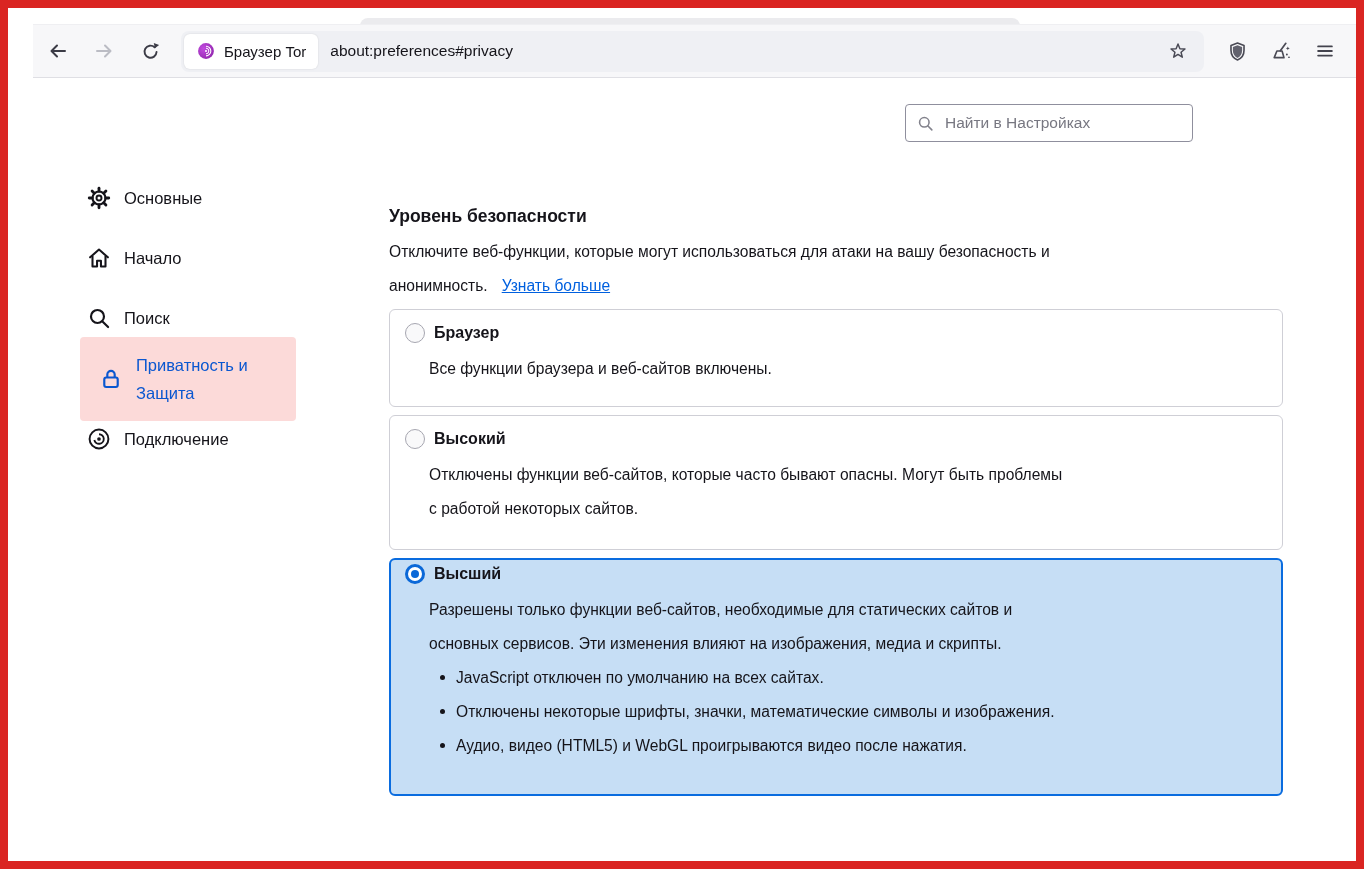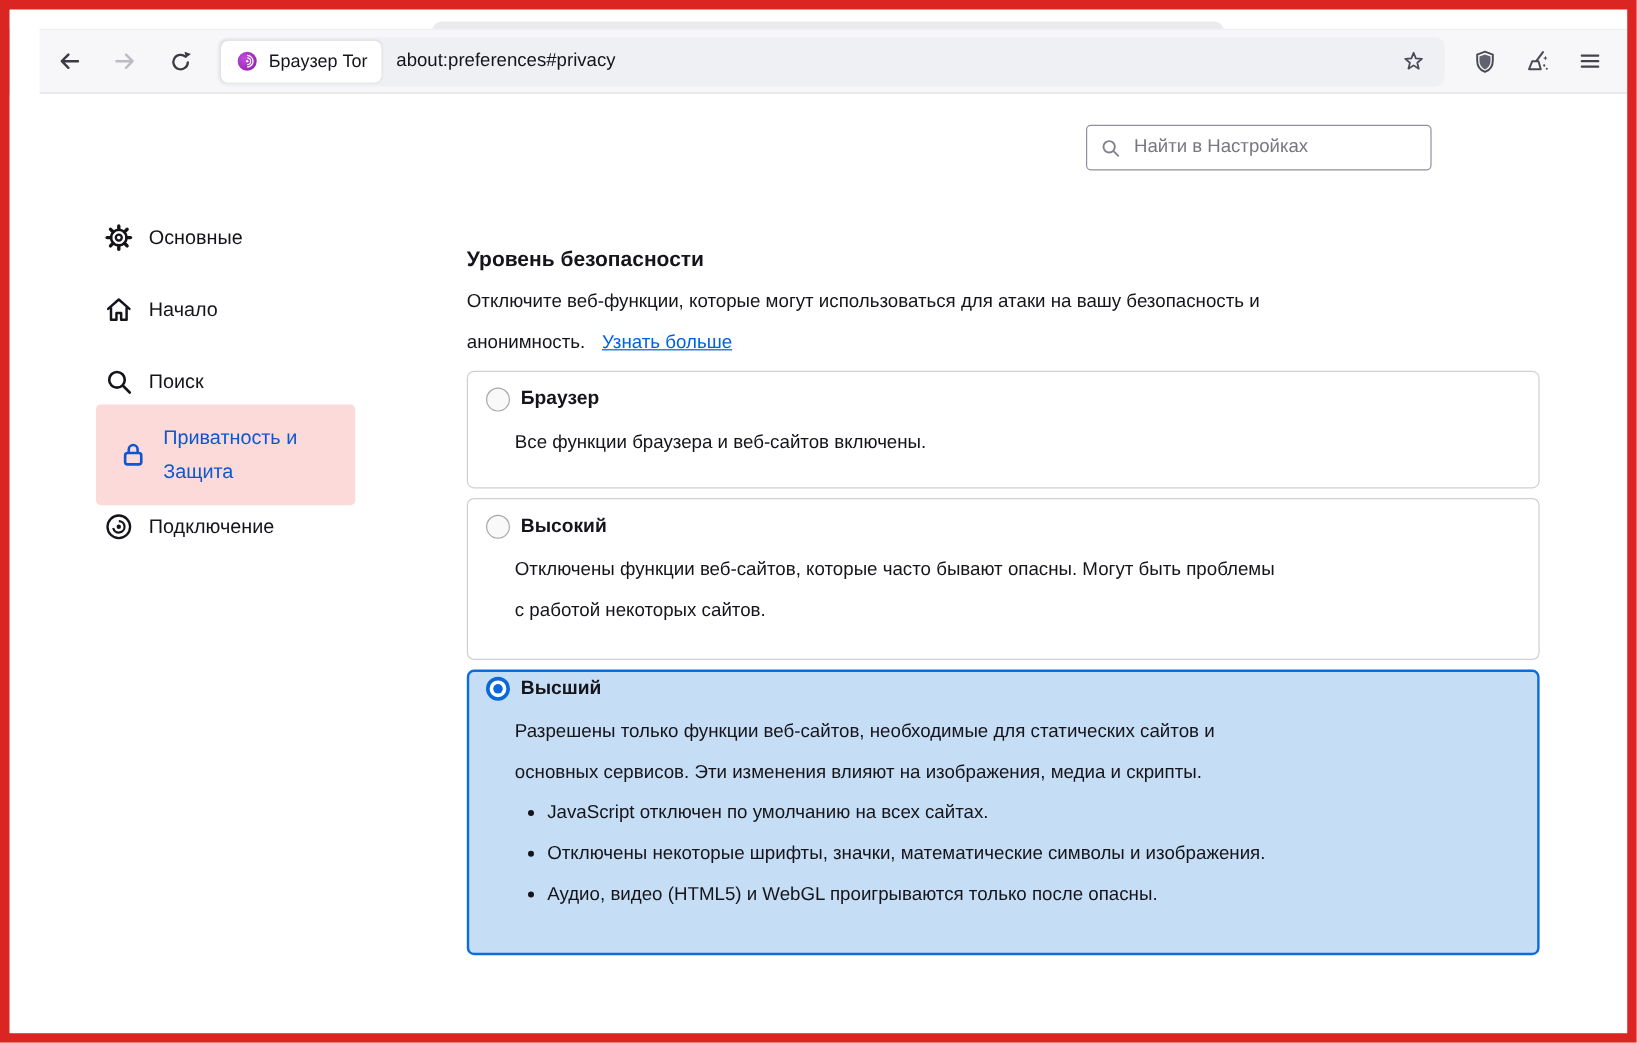--- a/index.html
+++ b/index.html
@@ -259,18 +259,18 @@
           <div class="radio checked"></div>
           <span class="opt-title">Высший</span>
         </div>
         <div class="opt-desc">
           <div>Разрешены только функции веб-сайтов, необходимые для статических сайтов и</div>
           <div>основных сервисов. Эти изменения влияют на изображения, медиа и скрипты.</div>
         </div>
         <ul class="opt-bullets">
           <li>JavaScript отключен по умолчанию на всех сайтах.</li>
           <li>Отключены некоторые шрифты, значки, математические символы и изображения.</li>
-          <li>Аудио, видео (HTML5) и WebGL проигрываются только после опасны.</li>
+          <li>Аудио, видео (HTML5) и WebGL проигрываются видео после нажатия.</li>
         </ul>
       </div>
     </main>
   </div>
 </div>
 
 </body></html>

